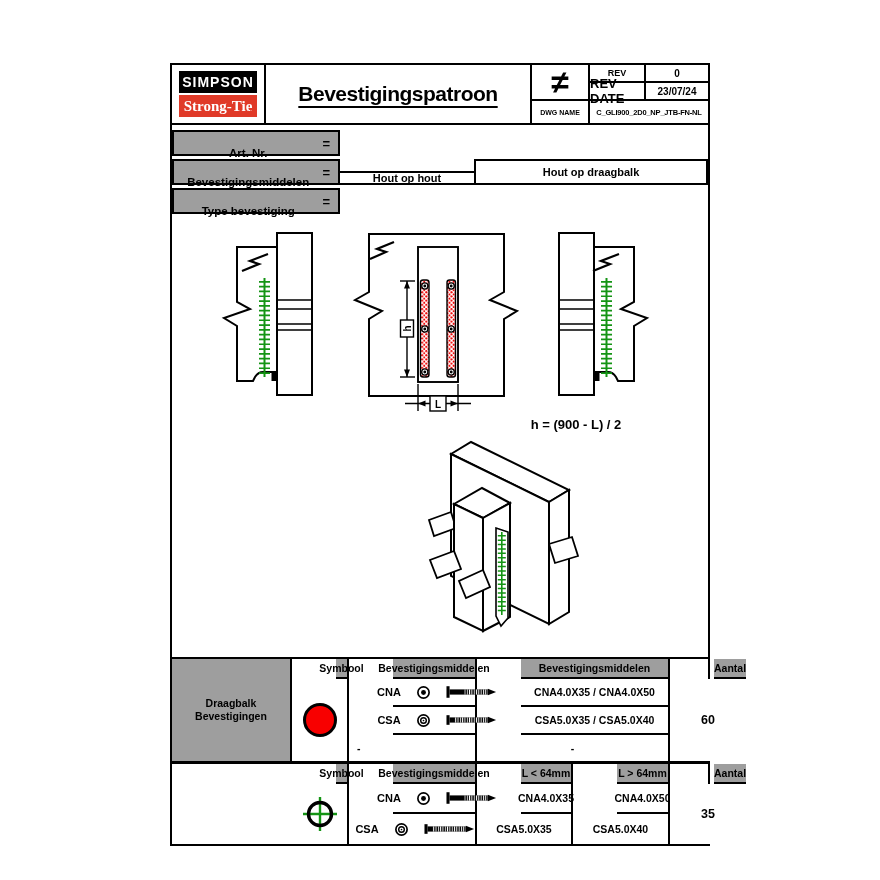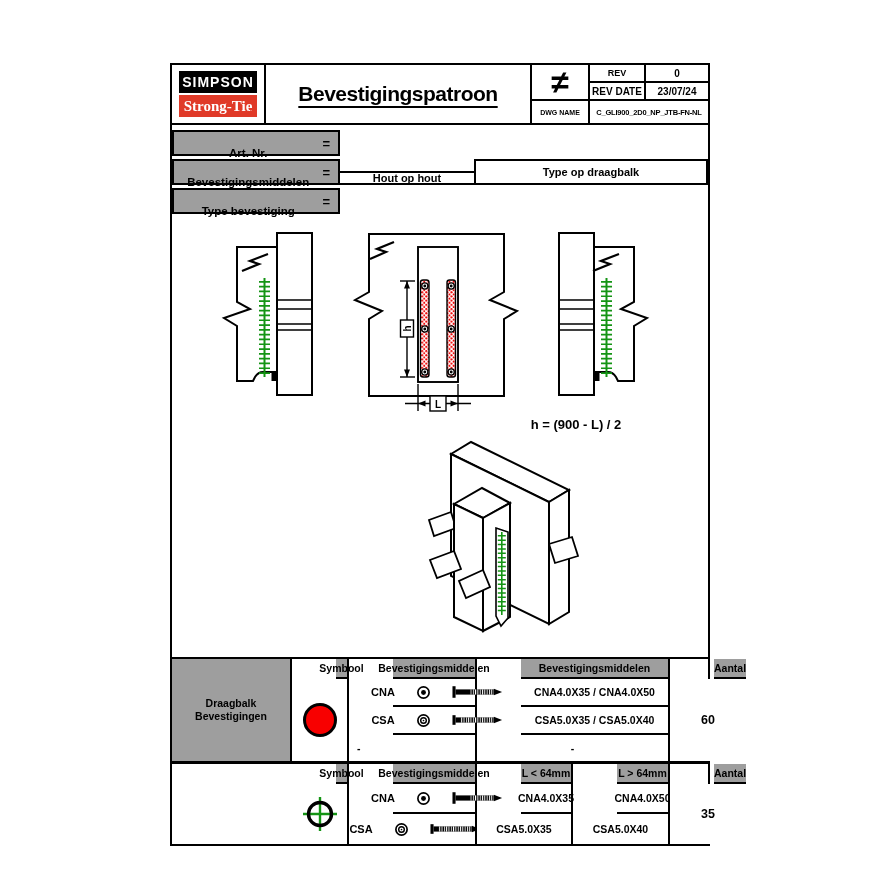--- a/index.html
+++ b/index.html
@@ -24,21 +24,21 @@
   .logo-reg { position:absolute; right:4px; bottom:3px; font-size:6px; color:#e03a28; }
   .title-cell { flex:1; display:flex; align-items:center; justify-content:center; border-right:2.5px solid #000; }
   .doc-title { font-size:21px; font-weight:bold; letter-spacing:-0.5px;
     text-decoration:underline; text-decoration-thickness:2px; text-underline-offset:5px; }
   .rev-cell { width:176px; flex:none; display:grid;
     grid-template-columns:58px 56px 1fr; grid-template-rows:18px 18px 1fr; }
   .rev-cell > div { display:flex; align-items:center; justify-content:center; box-sizing:border-box; font-weight:bold; }
   .neq       { grid-area:1/1/3/2; border-right:2px solid #000; border-bottom:2px solid #000; font-size:32px; }
   .rev-l     { grid-area:1/2/2/3; border-right:2px solid #000; border-bottom:2px solid #000; font-size:9px; }
   .rev-v     { grid-area:1/3/2/4; border-bottom:2px solid #000; font-size:10px; }
-  .revd-l    { grid-area:2/2/3/3; border-right:2px solid #000; border-bottom:2px solid #000; font-size:10px; }
+  .revd-l    { grid-area:2/2/3/3; border-right:2px solid #000; border-bottom:2px solid #000; font-size:13px; }
   .revd-v    { grid-area:2/3/3/4; border-bottom:2px solid #000; font-size:10px; }
   .dwg-l     { grid-area:3/1/4/2; border-right:2px solid #000; font-size:7px; }
   .dwg-v     { grid-area:3/2/4/4; font-size:7.5px; letter-spacing:-0.2px; }
   
   .info-row { display:flex; height:26px; margin-top:3px; flex:none; }
   .info-row.first { margin-top:5px; }
   .info-label { width:168px; flex:none; background:#9e9e9e; border:2px solid #000; box-sizing:border-box;
     display:flex; align-items:center; font-weight:bold; font-size:11.5px; }
   .info-label .lbl { flex:1; text-align:center;margin-top:20px; }
   .info-label .eq  { padding-right:8px; font-size:13px; }
@@ -53,21 +53,21 @@
   
   .btable { display:grid; box-sizing:border-box; flex:none; }
   .t1 { grid-template-columns:120px 57px 128px 193px 1fr; grid-template-rows:20px 28px 28px 26px; border-top:2.5px solid #000; }
   .t2 { grid-template-columns:120px 57px 128px 96px 97px 1fr; grid-template-rows:20px 30px 30px; border-top:3px solid #000; }
   .btable > div { display:flex; align-items:center; justify-content:center; box-sizing:border-box;
     font-weight:bold; font-size:10.5px; background:#fff; }
   .gray { background:#9e9e9e !important; font-size:11px; }
   .br { border-right:2px solid #000; }
   .bb { border-bottom:2px solid #000;margin-left:44px; }
   .rowlabel { flex-direction:column; line-height:1.25; }
-  .code-cell { justify-content:flex-end; padding-left:7px; gap:21px; }
+  .code-cell { justify-content:flex-end; padding-left:7px; gap:15px; }
   .code-cell .code { font-size:11px; }
   .dash-cell { justify-content:flex-start !important; padding-left:8px; }
   .aantal-cell { font-size:12.5px !important; }
   .red-dot { width:34px; height:34px; border-radius:50%; background:#f80000; border:3px solid #000; box-sizing:border-box; }
   .fast-svg { flex:none; }
 </style>
 </head>
 <body>
 
 <svg width="0" height="0" style="position:absolute">
@@ -111,21 +111,21 @@
       <span class="lbl">Art. Nr.</span>
       <span class="eq">=</span>
     </div>
   </div>
   <div class="info-row">
     <div class="info-label">
       <span class="lbl">Bevestigingsmiddelen</span>
       <span class="eq">=</span>
     </div>
     <div class="info-val v1">Hout op hout</div>
-    <div class="info-val v2">Type op draagbalk</div>
+    <div class="info-val v2">Hout op draagbalk</div>
   </div>
   <div class="info-row">
     <div class="info-label">
       <span class="lbl">Type bevestiging</span>
       <span class="eq">=</span>
     </div>
   </div>
 
   <div class="draw-area">
     <svg class="main" width="535" height="446" viewBox="171 200 535 446">

